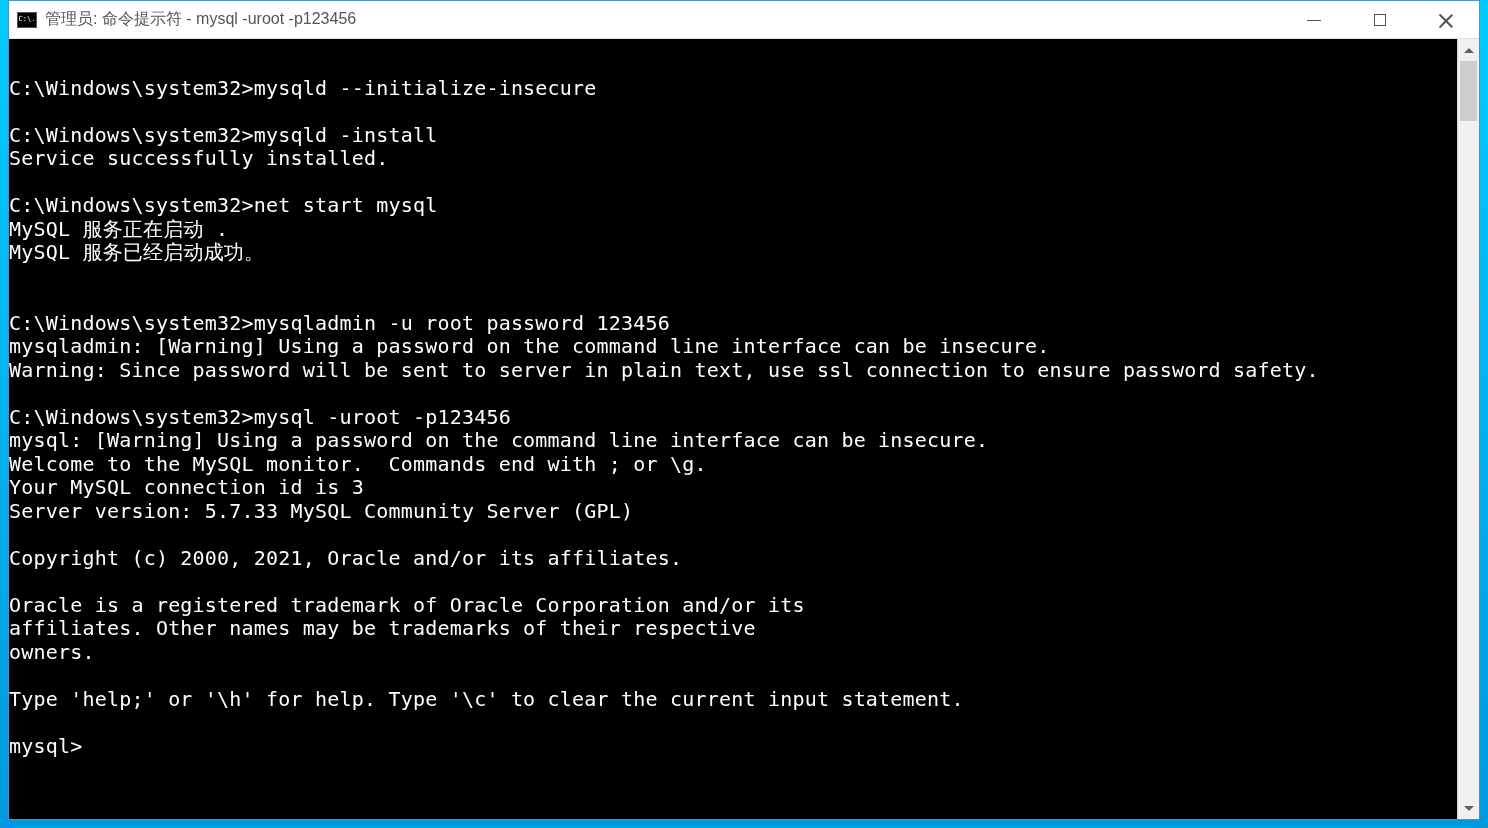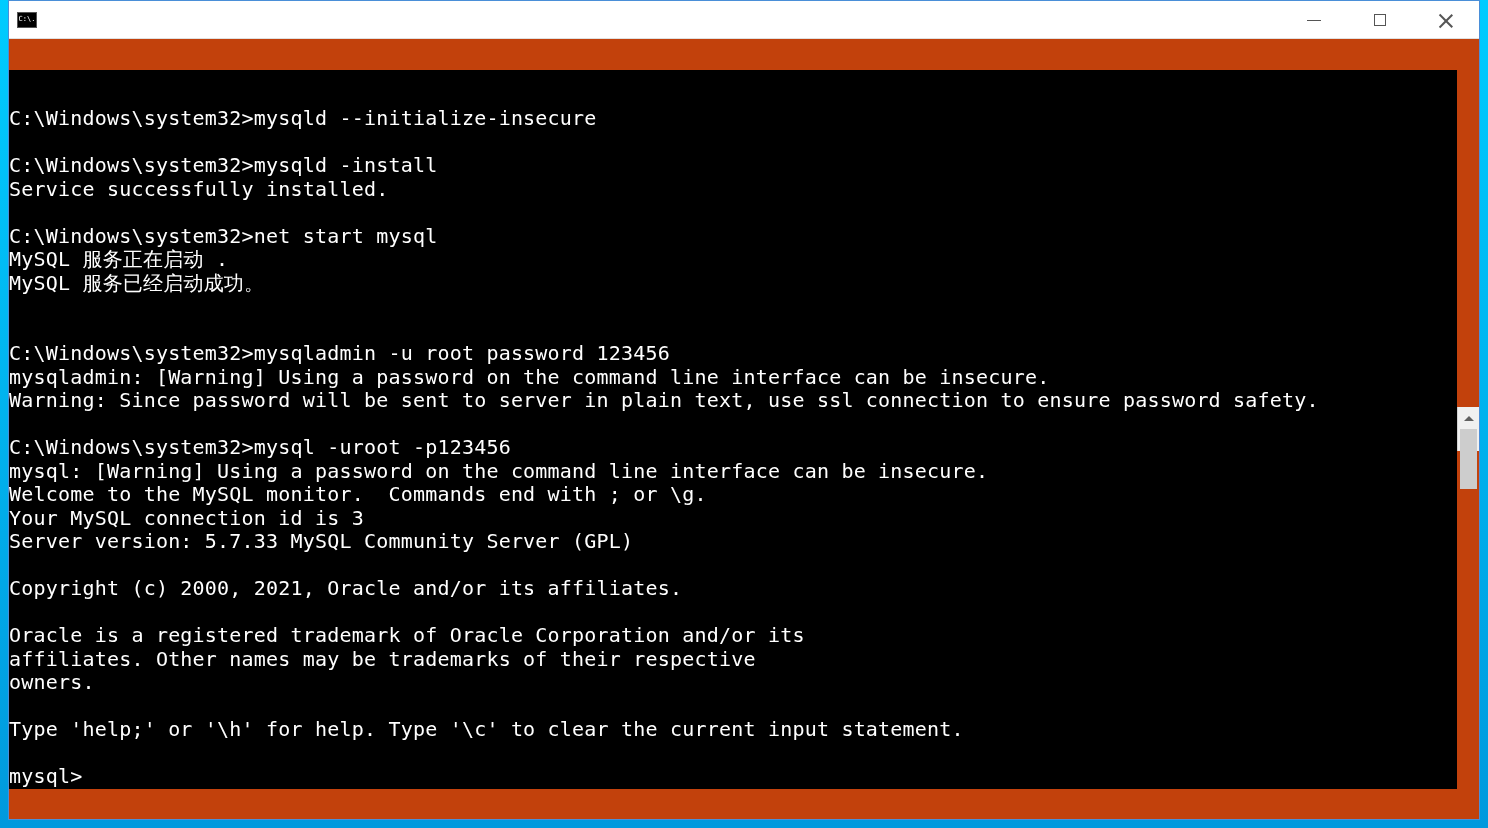--- a/index.html
+++ b/index.html
@@ -115,21 +115,20 @@
     
     .close-x::after {
       transform: rotate(-45deg);
     }
     
     .terminal-wrapper {
       flex: 1;
       display: flex;
       background: #c2410c;
       overflow: hidden;
-      align-items: center;
     }
     
     .terminal {
       flex: 1;
       background: #000000;
       color: #ffffff;
       font-family: "NSimSun", "SimSun", "Consolas", monospace;
       font-size: 20px;
       line-height: 23.5px;
       padding: 14px 0 0 0;
@@ -192,20 +191,21 @@
   </style>
 </head>
 <body>
 
 <div class="window">
 
   <div class="titlebar">
     <div class="titlebar-icon">
       <span class="titlebar-icon-text">C:\.</span>
     </div>
+    <span class="titlebar-text">管理员: 命令提示符 - mysql  -uroot -p123456</span>
 
     <div class="window-controls">
       <div class="window-control">
         <div class="minimize-line"></div>
       </div>
       <div class="window-control">
         <div class="maximize-box"></div>
       </div>
       <div class="window-control close">
         <div class="close-x"></div>

